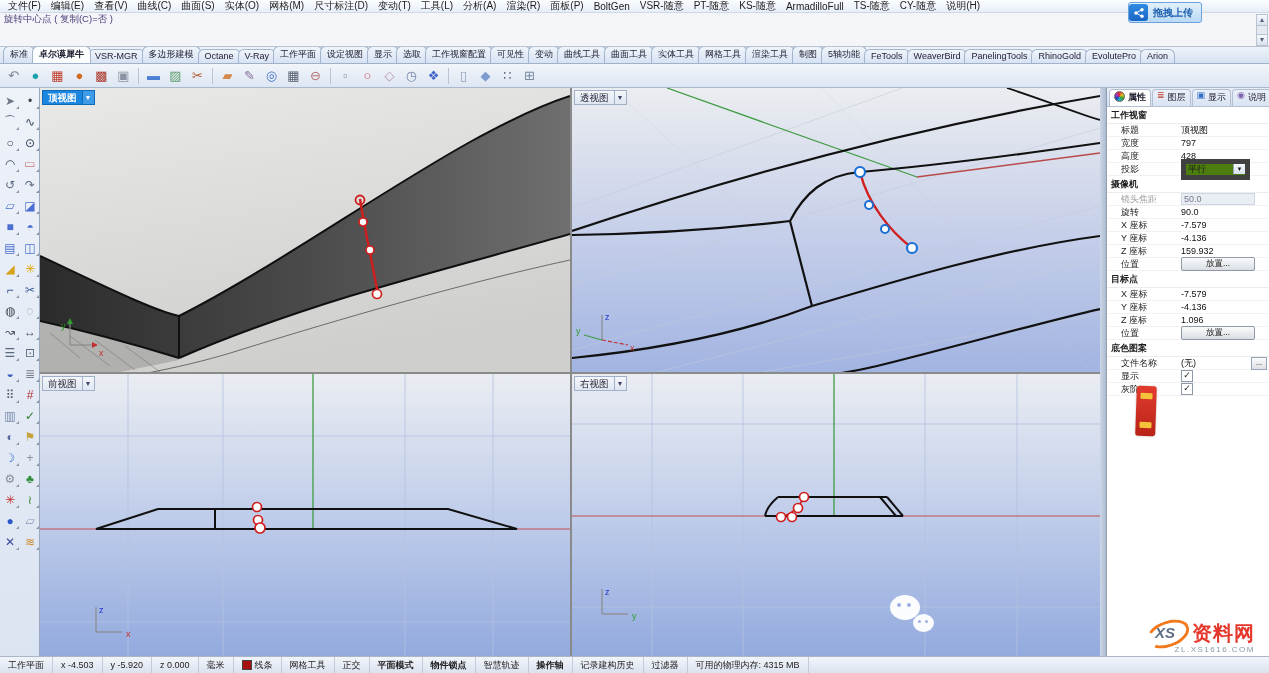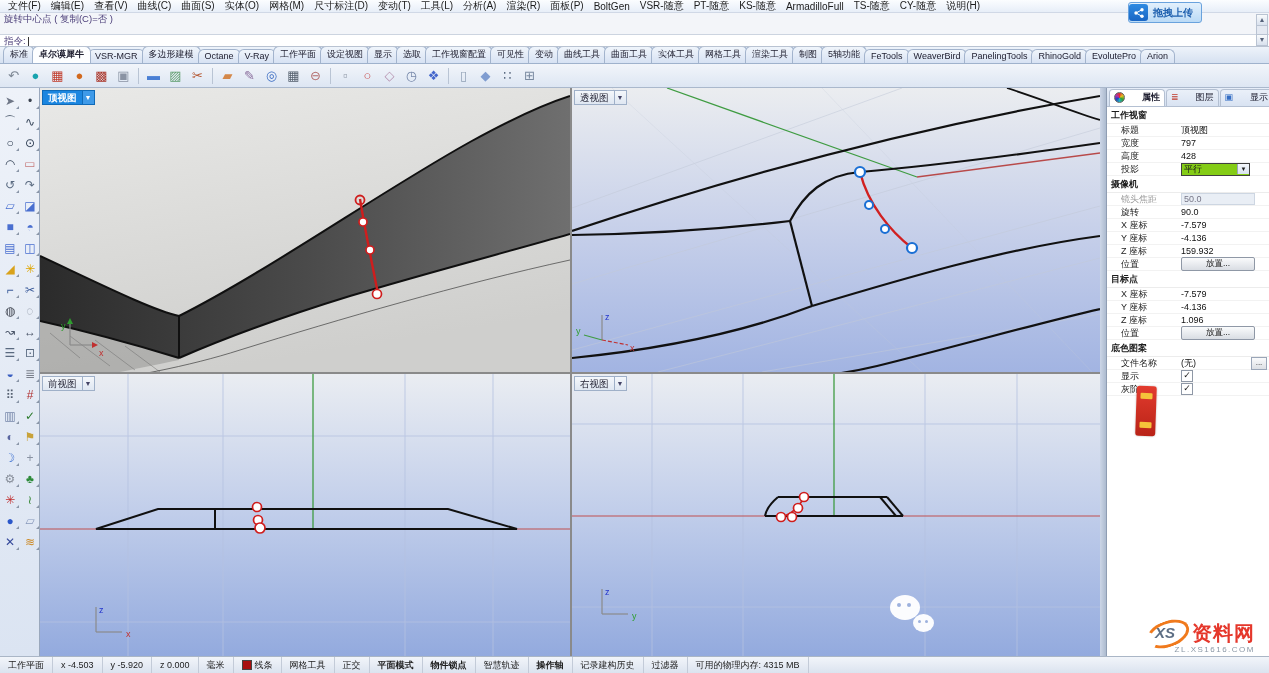--- a/index.html
+++ b/index.html
@@ -51,34 +51,34 @@
   .vp svg{display:block}
   .vp-label{position:absolute;left:2px;top:2px;display:flex;font-size:9.5px;z-index:5}
   .vp-label .txt{padding:0 5px;background:linear-gradient(#f4f7fb,#dfe7f2);border:1px solid #9fb0c8;color:#223;line-height:13px;white-space:nowrap}
   .vp-label .arr{width:11px;text-align:center;background:linear-gradient(#f4f7fb,#dfe7f2);border:1px solid #9fb0c8;border-left:none;font-size:7px;line-height:13px;color:#446}
   .vp-label.active .txt{background:#1b86e0;color:#fff;font-weight:bold;border-color:#0f6ab8}
   .vp-label.active .arr{background:#3f9ae8;color:#fff;border-color:#0f6ab8}
   
   #splitter{position:absolute;left:1100px;top:88px;width:6px;height:568px;background:linear-gradient(90deg,#ccd6e7,#adbbcf);z-index:6}
   #panel{position:absolute;left:1106px;top:88px;width:163px;height:568px;background:#fff;border-left:1px solid #8f9db3;box-sizing:border-box;z-index:6}
   #panel-tabs{height:17px;display:flex;background:linear-gradient(#e7eef9,#d4e0f1);border-bottom:1px solid #b4c0d2;align-items:flex-end;padding:1px 2px 0;overflow:hidden}
-  .ptab{display:flex;align-items:center;gap:17px;font-size:9px;padding:1px 4px 2px;border:1px solid #b4c0d2;border-bottom:none;
+  .ptab{display:flex;gap:3px;font-size:9px;padding:1px 4px 2px;border:1px solid #b4c0d2;border-bottom:none;
         border-radius:4px 4px 0 0;background:linear-gradient(#eaf0f9,#d9e3f2);margin-right:1px;color:#223;white-space:nowrap}
   .ptab.active{background:#fff;font-weight:bold}
   .wheel{width:9px;height:9px;border-radius:50%;border:1px solid #666;
          background:conic-gradient(#e03030,#e8c020,#30a030,#20b0c0,#2040c0,#b030b0,#e03030)}
   .pticon{font-size:9px;line-height:9px}
   #panel-body{font-size:9px}
   .psec{font-weight:bold;padding:3px 4px 2px;border-bottom:1px solid #ececec;height:11px;line-height:11px}
   .prow{display:flex;align-items:center;height:12px;padding-left:14px;border-bottom:1px solid #f2f2f2}
   .plabel{width:60px;color:#222;white-space:nowrap}
   .prow.disabled .plabel{color:#999}
   .pvalue{flex:1;color:#111;white-space:nowrap}
   .pvalue.inset{background:#e9eef5;border:1px solid #cdd6e2;padding:0 2px;margin-right:14px;color:#778}
-  .pselect{flex:1;display:flex;border:1px solid #404040;background:#84cc16;margin-right:19px;height:11px;align-items:center}
+  .pselect{flex:1;display:flex;border:5px solid #404040;background:#4d7c0f;margin-right:19px;height:11px;align-items:center}
   .pselect .v{flex:1;padding-left:2px}
   .pselect .d{width:11px;background:linear-gradient(#f5f8fc,#d8e2ef);border-left:1px solid #9aa6b8;font-size:6px;text-align:center;line-height:10px}
   .pbtn{flex:1;margin-right:14px;height:12px;font-size:8.5px;background:linear-gradient(#fafbfc,#d9dde3);border:1px solid #8f98a6;border-radius:2px;text-align:center;line-height:11px}
   .pdots{width:14px;height:11px;border:1px solid #9aa6b8;background:linear-gradient(#fafbfc,#dcdfe4);font-size:8px;line-height:9px;text-align:center;margin-right:2px}
   .pcheck{width:10px;height:10px;border:1px solid #8f98a6;background:#fff;font-size:9px;line-height:9px;text-align:center;color:#222}
   
   #statusbar{position:absolute;left:0;top:656px;width:100%;height:17px;background:linear-gradient(#f2f5fa,#dbe3ef);
              border-top:1px solid #aab6c6;display:flex;align-items:center;font-size:9px;box-sizing:border-box;z-index:10}
   .sseg{padding:0 8px;border-right:1px solid #c3cbd8;height:100%;display:flex;align-items:center;gap:3px;white-space:nowrap}
   .sseg.bold{font-weight:bold}
@@ -138,21 +138,20 @@
         <circle cx="9" cy="2.7" r="1.7" fill="#fff"></circle>
         <circle cx="9" cy="9.3" r="1.7" fill="#fff"></circle>
         <path d="M3,6 L9,2.7 M3,6 L9,9.3" stroke="#fff" stroke-width="1"></path>
       </svg>
   </span>
   <span class="lbl">拖拽上传</span>
 </div>
 
 <div id="cmdarea">
   <div class="cmdline">旋转中心点 ( 复制(C)=否 )</div>
-  <div id="cmdprompt"><span>指令:</span><span class="caret"></span></div>
   <div id="cmdscroll">
     <div class="sbtn up"></div>
     <div class="sbtn down"></div>
   </div>
 </div>
 
 <div id="tabsrow">
     <span class="tab">标准</span>
     <span class="tab active">卓尔谟犀牛</span>
     <span class="tab">VSR-MGR</span>

